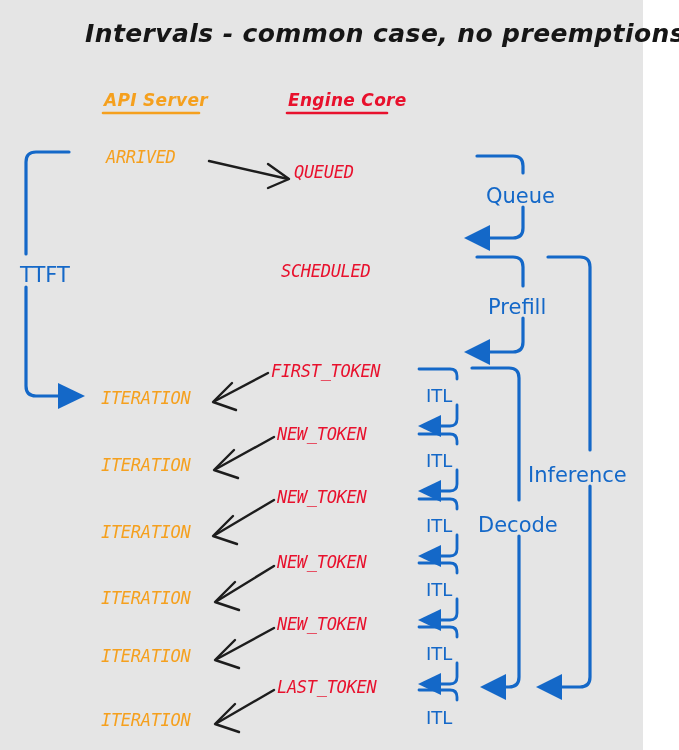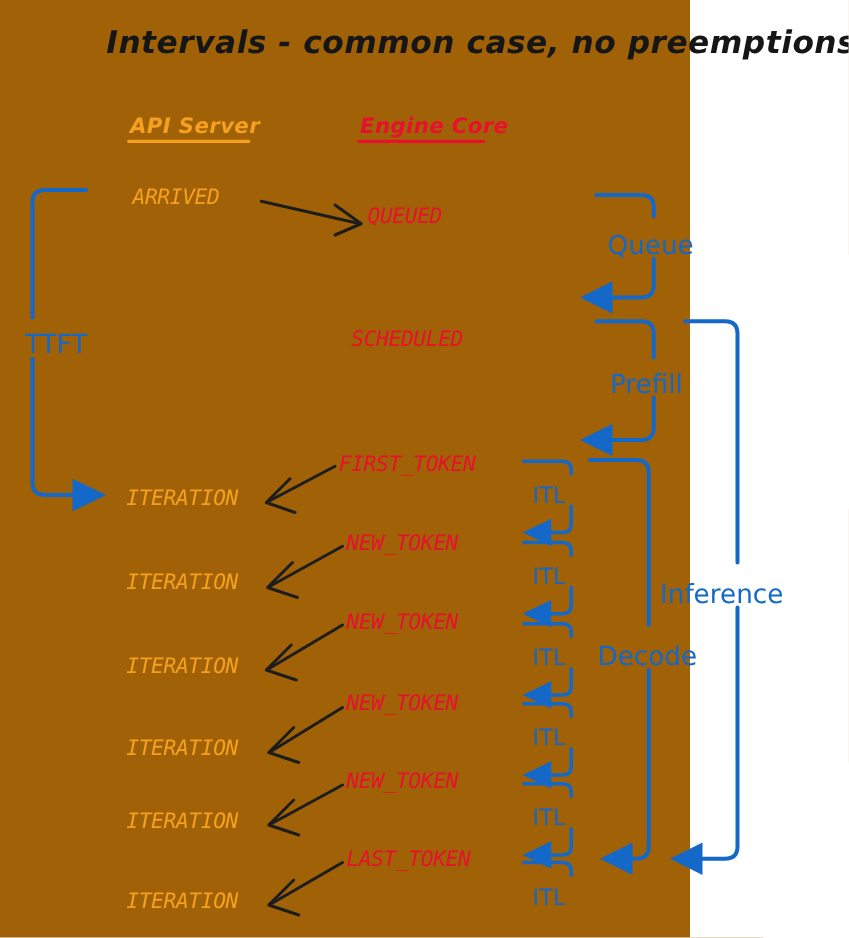--- a/index.html
+++ b/index.html
@@ -8,23 +8,23 @@
     background: #ffffff;
   }
   body {
     width: 679px;
     height: 750px;
     font-family: "DejaVu Sans", sans-serif;
     overflow: hidden;
   }
   #diagram-root {
     position: relative;
-    width: 552px;
+    width: 643px;
     height: 750px;
-    background: #a16207;
+    background: #e5e5e5;
   }
   svg.board {
     position: absolute;
     inset: 0;
     width: 679px;
     height: 750px;
     display: block;
   }
   text { white-space: pre; }
   .t-title {

